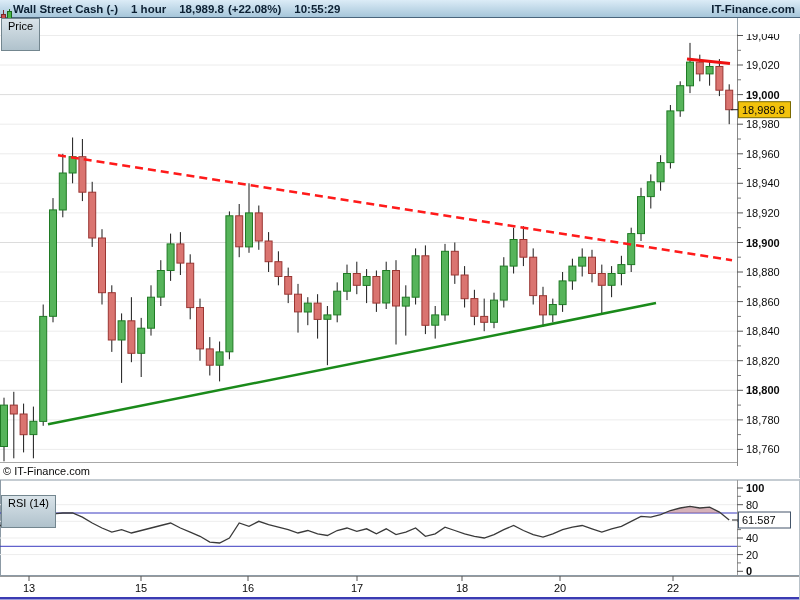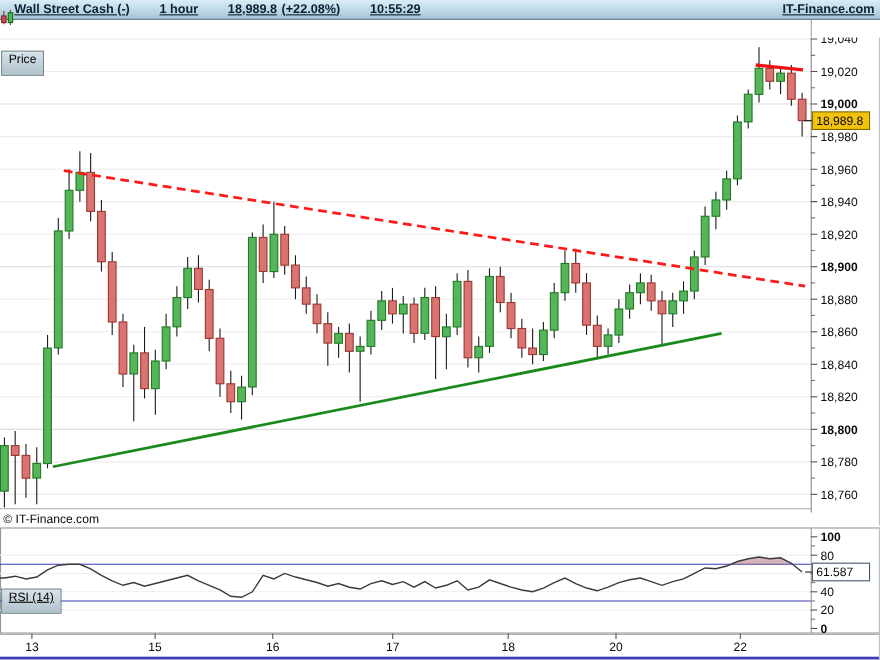--- a/index.html
+++ b/index.html
@@ -1,27 +1,27 @@
 <!DOCTYPE html>
 <html><head>
 <meta charset="utf-8">
 <style>
   html,body{margin:0;padding:0;background:#fff;font-family:"Liberation Sans",sans-serif;}
   .screen{position:relative;width:800px;height:600px;overflow:hidden;background:#fff;}
   .topbar{position:absolute;left:0;top:0;width:800px;height:17px;
     background:linear-gradient(#dcecf7,#a6c6da);border-bottom:1px solid #4a657c;
-    display:flex;align-items:center;font-size:11.5px;font-weight:bold;color:#0c2033;white-space:nowrap;text-decoration:underline;}
+    display:flex;align-items:center;font-size:11.5px;font-weight:bold;color:#0c2033;white-space:nowrap;}
   .topbar span{display:inline-block;}
-  .ml{margin-left:27px;}
+  .ml{margin-left:13px;}
   .cicon{margin-left:4px;display:flex;align-items:center;}
   .brand{margin-left:auto;margin-right:5px;}
-  .tab{position:absolute;font-size:11px;line-height:12px;padding:1px 6px 8px;
-    background:linear-gradient(#d9e3e9,#b0c2cc);border:1px solid #73868f;color:#000;z-index:3;margin-top:28px;}
+  .tab{position:absolute;font-size:11px;line-height:12px;padding:1px 6px 18px;
+    background:linear-gradient(#d9e3e9,#b0c2cc);border:1px solid #73868f;color:#000;z-index:3;}
   #priceTab{left:1px;top:18px;}
-  #rsiTab{left:1px;top:507px;text-decoration:underline;}
+  #rsiTab{left:1px;top:495px;}
   .sepext{position:absolute;left:737px;top:18px;width:1px;height:16px;background:#9aa5ad;}
   svg{position:absolute;left:0;display:block;}
   #priceChart{top:34px;}
   #rsiChart{top:479px;}
   svg text{font-family:"Liberation Sans",sans-serif;font-size:11px;fill:#0a0a0a;}
 </style>
 </head>
 <body>
 
 <div class="screen">

